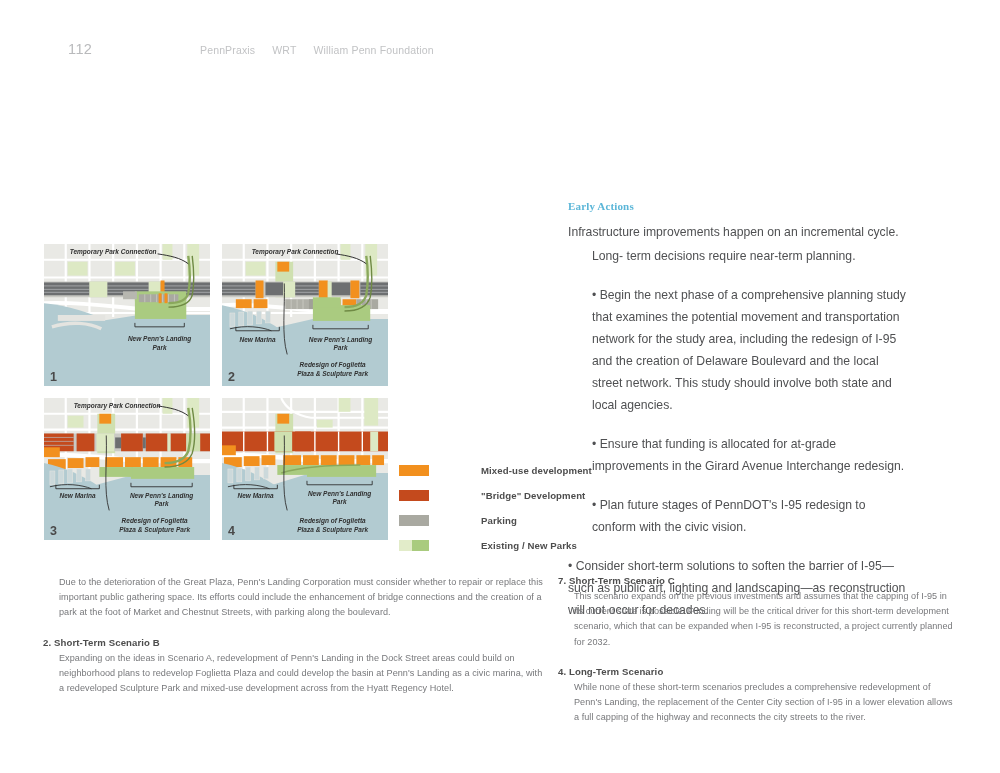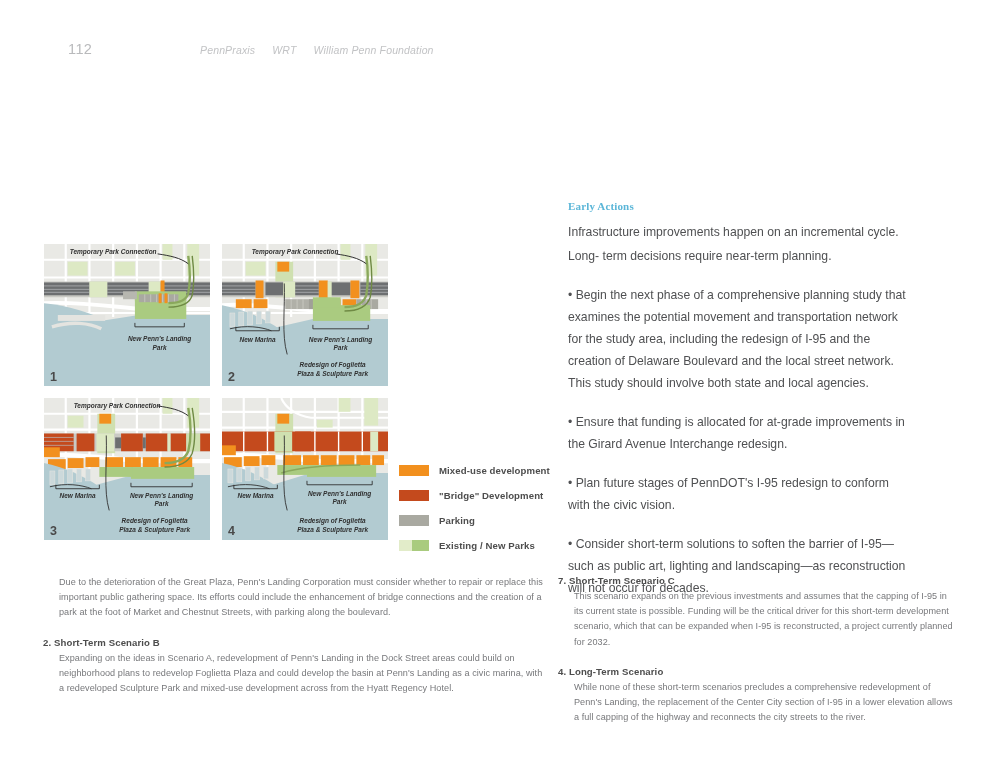--- a/index.html
+++ b/index.html
@@ -33,21 +33,21 @@
     letter-spacing: .4px;
   }
   #running-head-credits {
     position: absolute;
     left: 200px;
     top: 3px;
     font-size: 10.5px;
     color: #c2c3c5;
     letter-spacing: .15px;
   }
-  #running-head-credits span { margin-right: 14px; font-style: italic; }
+  #running-head-credits span { margin-right: 14px; }
   #running-head-credits span:last-child { margin-right: 0; }
 
   
   #figure-block {
     position: absolute;
     left: 43px;
     top: 243px;
     width: 346px;
     height: 301px;
   }
@@ -81,20 +81,21 @@
   #map-legend {
     position: absolute;
     left: 399px;
     top: 458px;
     width: 150px;
   }
   .legend-row {
     display: flex;
     align-items: center;
     height: 25px;
+    gap: 42px;
   }
   .legend-swatch {
     width: 30px;
     height: 11px;
     flex: 0 0 30px;
     margin-right: 10px;
   }
   .legend-label {
     font-size: 9.6px;
     font-weight: bold;
@@ -117,21 +118,21 @@
     margin: 0 0 9px 0;
     letter-spacing: .15px;
     font-family: Liberation Serif, serif;
   }
   .body-para {
     font-size: 12.2px;
     line-height: 22px;
     color: #4f5052;
     margin: 0 0 10px 0;
   }
-  .body-para.tight { margin-bottom: 17px; }
+  .body-para.tight { margin-bottom: 17px; margin-left: 24px; }
 
   
   .caption-col {
     position: absolute;
     top: 575px;
   }
   #caption-col-left  { left: 43px;  width: 500px; }
   #caption-col-right { left: 558px; width: 400px; }
   .caption-title {
     font-size: 9.6px;

